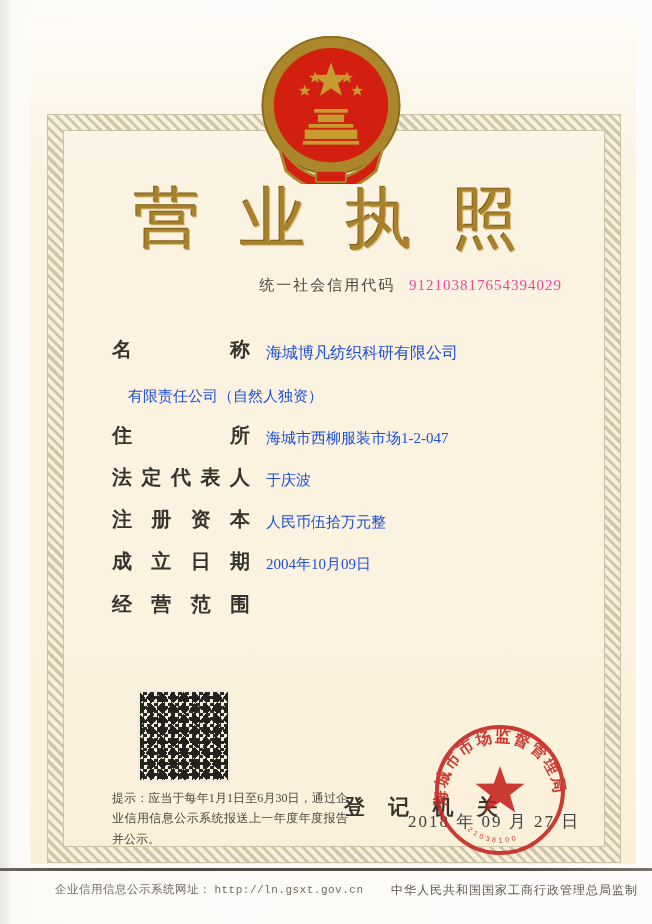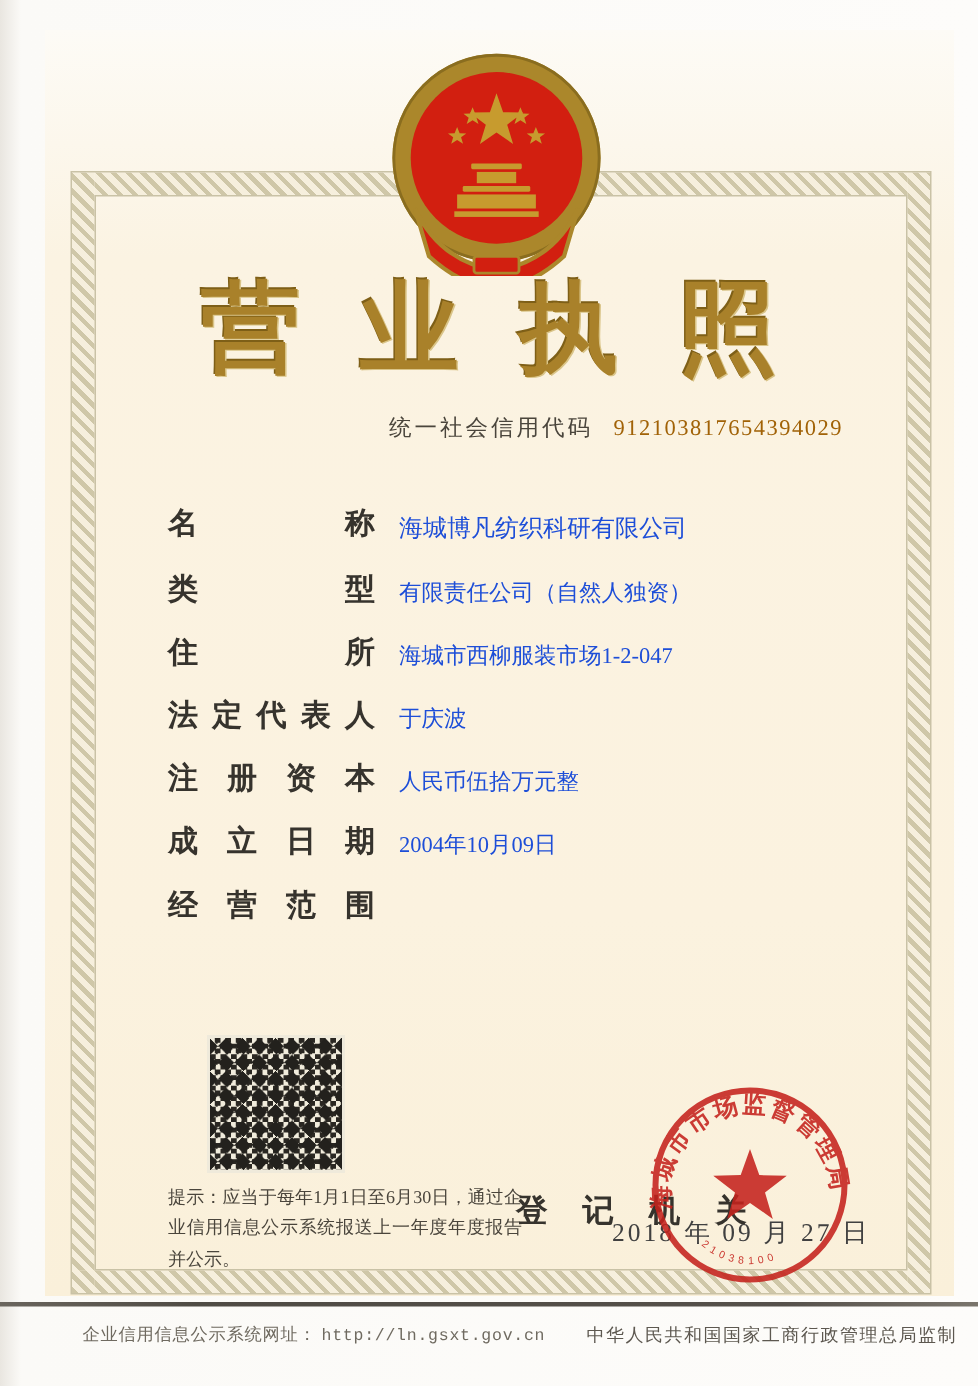--- a/index.html
+++ b/index.html
@@ -29,31 +29,31 @@
   }
   
   .emblem{
     position:absolute;left:253px;top:34px;width:156px;height:150px;z-index:3;
   }
   
   .title{
     position:absolute;left:0;right:0;top:182px;
     text-align:center;
     font-family:"Liberation Sans","DejaVu Sans",sans-serif;
-    font-weight:bold;font-size:66px;line-height:1.1;
+    font-weight:normal;font-size:66px;line-height:1.1;
     letter-spacing:40px;margin-left:40px;text-indent:0;
     color:#a9812a;
     text-shadow:1px 1px 0 #d9c488, -1px -1px 0 #7e5f17;
   }
   
   .code-line{
     position:absolute;top:276px;left:0;right:90px;
     text-align:right;font-size:15px;color:#4a453c;letter-spacing:2px;
   }
-  .code-line .num{letter-spacing:1px;margin-left:8px;color:#a16207;}
+  .code-line .num{letter-spacing:1px;margin-left:8px;color:#ec4899;}
   
   .fields{position:absolute;left:112px;top:338px;width:478px;}
   .row{display:flex;align-items:flex-start;margin-bottom:17px;}
   .flabel{
     flex:0 0 138px;width:138px;
     font-size:20px;font-weight:600;color:#36332d;
     text-align:justify;text-align-last:justify;
     letter-spacing:0;line-height:1.1;
   }
   .fvalue{
@@ -141,21 +141,20 @@
     <span>统一社会信用代码</span>
     <span class="num">912103817654394029</span>
   </div>
 
   <div class="fields">
     <div class="row r-name">
       <span class="flabel">名称</span>
       <span class="fvalue">海城博凡纺织科研有限公司</span>
     </div>
     <div class="row">
-      <span class="flabel">类型</span>
       <span class="fvalue">有限责任公司（自然人独资）</span>
     </div>
     <div class="row">
       <span class="flabel">住所</span>
       <span class="fvalue">海城市西柳服装市场1-2-047</span>
     </div>
     <div class="row">
       <span class="flabel">法定代表人</span>
       <span class="fvalue">于庆波</span>
     </div>

